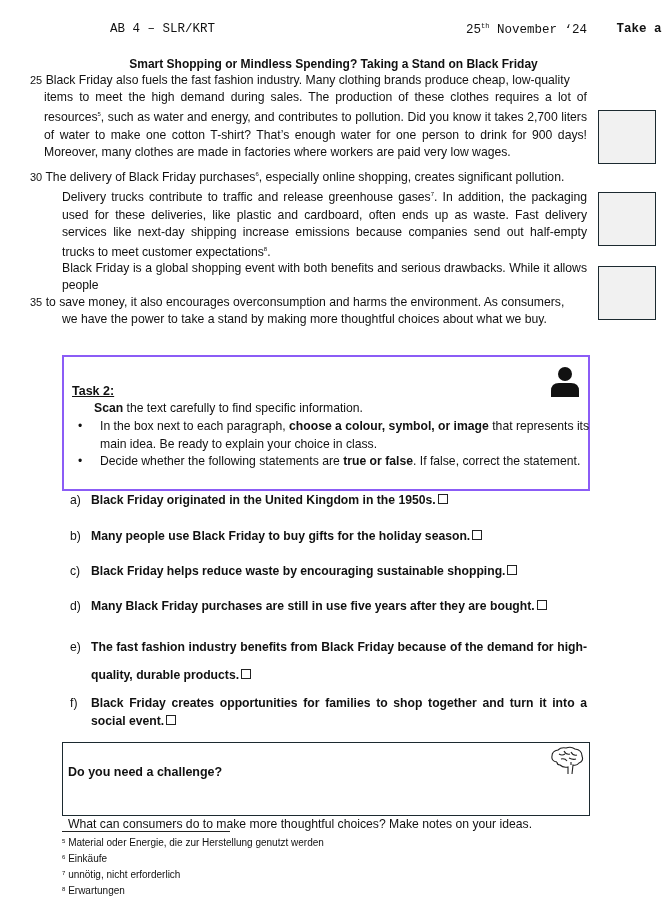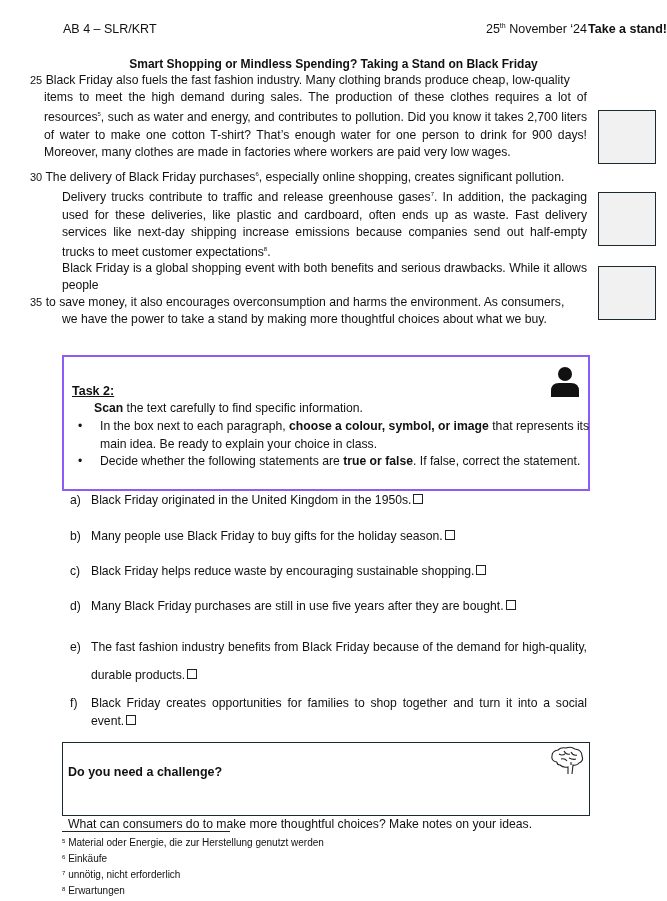--- a/index.html
+++ b/index.html
@@ -1,20 +1,20 @@
 <!DOCTYPE html>
 <html><head>
 <meta charset="utf-8">
 <style>
   html, body { margin: 0; padding: 0; background: #ffffff; }
   body { width: 667px; height: 901px; position: relative; overflow: hidden; color: #111; }
   .abs { position: absolute; }
   .arial { font-family: "Liberation Sans", sans-serif; }
 
-  .hdr { top: 22px; font-size: 12.5px; font-family: Liberation Sans, sans-serif; }
+  .hdr { top: 22px; font-size: 12.5px; font-family: Liberation Mono, monospace; margin-left: 47px; }
   .hdr-left { left: 63px; }
   .hdr-center { left: 0; width: 667px; text-align: right; font-weight: bold; }
   .hdr-right { right: 80px; }
   .hdr sup { font-size: 7px; }
 
   .title { top: 57px; left: 0; width: 667px; text-align: center; font-weight: bold; font-size: 12px; font-family: "Liberation Sans", sans-serif; }
 
   .para { font-family: "Liberation Sans", sans-serif; font-size: 12.2px; line-height: 17.2px; text-align: justify; }
   .para sup { font-size: 6px; }
   .lineno { font-size: 11px; }
@@ -25,21 +25,21 @@
   .task-title { left: 8px; top: 27px; font-weight: bold; text-decoration: underline; font-size: 12.5px; }
   .task-scan { left: 30px; top: 44px; font-size: 12.2px; }
   .task-bullets { left: 8px; top: 61px; width: 520px; font-size: 12.2px; line-height: 17.5px; }
   .bullet-row { display: flex; }
   .bullet-dot { width: 28px; flex: 0 0 28px; text-align: left; padding-left: 6px; box-sizing: border-box; }
   .bullet-text { flex: 1; }
 
   .q { font-family: "Liberation Sans", sans-serif; font-size: 12.2px; left: 70px; width: 517px; line-height: 17.5px; }
   .q-row { display: flex; }
   .q-letter { width: 21px; flex: 0 0 21px; }
-  .q-text { flex: 1; text-align: justify; }
+  .q-text { flex: 1; text-align: justify; font-weight: bold; }
   .checkbox { display: inline-block; width: 8px; height: 8px; border: 1px solid #222; margin-left: 2px; vertical-align: -0px; }
 
   .challenge-box { left: 62px; top: 742px; width: 528px; height: 74px; border: 1px solid #1c2a30; box-sizing: border-box; }
   .challenge-title { left: 5px; top: 22px; font-weight: bold; font-size: 12.5px; }
   .challenge-text { left: 5px; top: 40px; font-size: 12.2px; margin-top: 34px; }
 
   .fn-rule { left: 62px; top: 831px; width: 168px; height: 1px; background: #222; }
   .footnotes { left: 62px; top: 834px; font-family: "Liberation Sans", sans-serif; font-size: 10px; line-height: 15px; }
   .footnotes sup { font-size: 6px; vertical-align: 3px; }
 </style>

